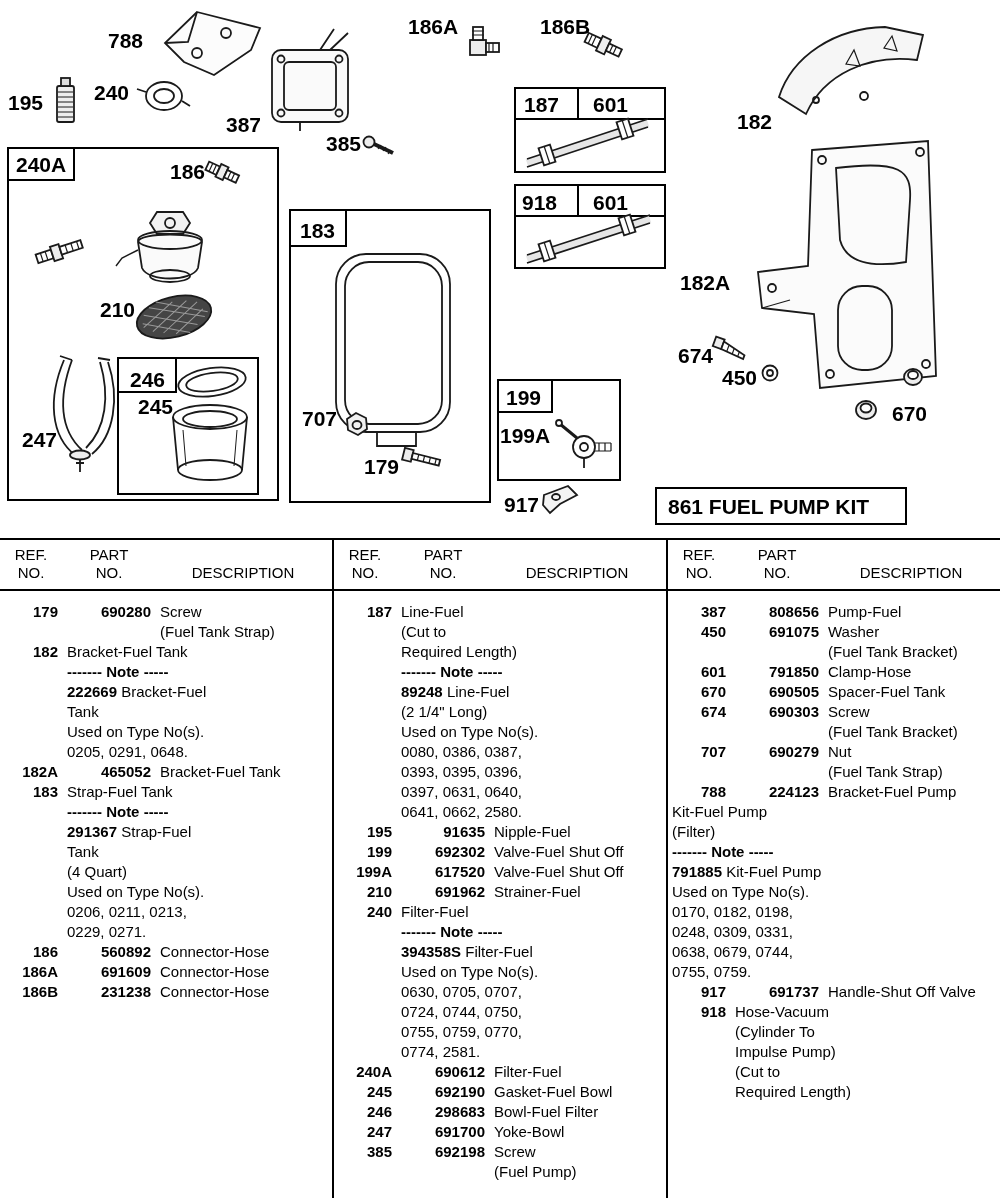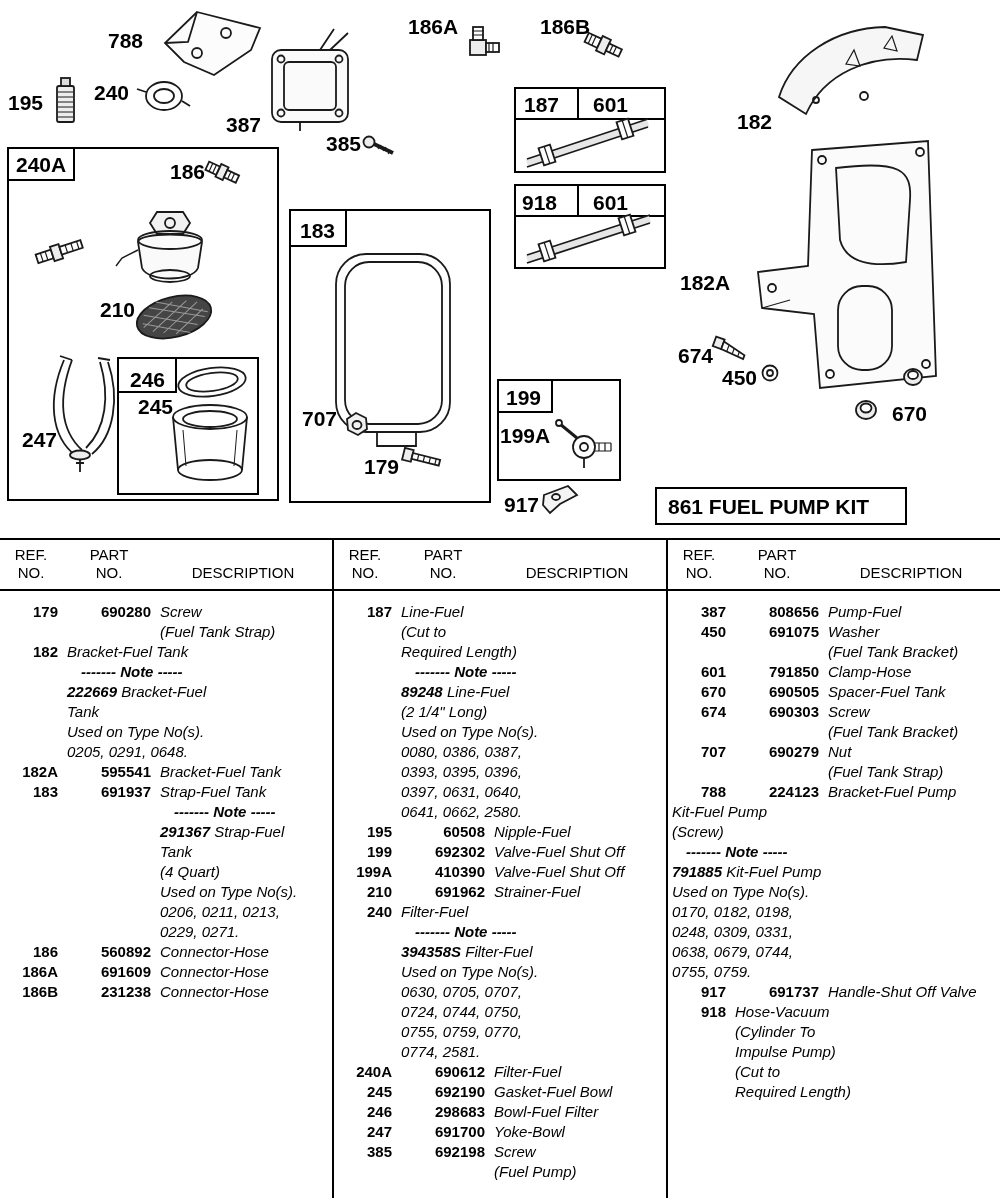--- a/index.html
+++ b/index.html
@@ -28,23 +28,23 @@
     padding:6px 6px 7px 4px;font-size:15px;line-height:18px;
   }
   .h-ref,.h-part{text-align:center;}
   .h-desc{text-align:center;align-self:end;}
   .tbody .tcol{padding-top:11px;}
   .trow{
     display:grid;grid-template-columns:54px 84px 1fr;column-gap:9px;
     padding:0 2px 0 4px;font-size:15px;line-height:20px;
   }
   .cref,.cpart{font-weight:700;text-align:right;white-space:nowrap;}
-  .cdesc{min-width:0;font-style:italic;}
+  .cdesc{min-width:0;}
   .dline{white-space:nowrap;}
-  .dline.note{margin-left:14px;font-weight:700;}
+  .dline.note{margin-left:0;font-weight:700;}
   .dline b{font-weight:700;}
 </style>
 </head>
 <body>
 
 <div class="diagram">
 <svg id="diagram-svg" width="1000" height="538" viewBox="0 0 1000 538">
 
   <g stroke="#000" stroke-width="2" fill="none">
     <rect x="8" y="148" width="270" height="352"></rect>
@@ -354,28 +354,27 @@
             <div class="dline">Bracket-Fuel Tank</div>
             <div class="dline note"><b>------- Note -----</b></div>
             <div class="dline"><b>222669</b> Bracket-Fuel</div>
             <div class="dline">Tank</div>
             <div class="dline">Used on Type No(s).</div>
             <div class="dline">0205, 0291, 0648.</div>
           </div>
         </div>
         <div class="trow">
           <div class="cref">182A</div>
-          <div class="cpart">595541</div>
+          <div class="cpart">465052</div>
           <div class="cdesc">
             <div class="dline">Bracket-Fuel Tank</div>
           </div>
         </div>
         <div class="trow">
           <div class="cref">183</div>
-          <div class="cpart">691937</div>
           <div class="cdesc">
             <div class="dline">Strap-Fuel Tank</div>
             <div class="dline note"><b>------- Note -----</b></div>
             <div class="dline"><b>291367</b> Strap-Fuel</div>
             <div class="dline">Tank</div>
             <div class="dline">(4 Quart)</div>
             <div class="dline">Used on Type No(s).</div>
             <div class="dline">0206, 0211, 0213,</div>
             <div class="dline">0229, 0271.</div>
           </div>
@@ -414,35 +413,35 @@
             <div class="dline">(2 1/4" Long)</div>
             <div class="dline">Used on Type No(s).</div>
             <div class="dline">0080, 0386, 0387,</div>
             <div class="dline">0393, 0395, 0396,</div>
             <div class="dline">0397, 0631, 0640,</div>
             <div class="dline">0641, 0662, 2580.</div>
           </div>
         </div>
         <div class="trow">
           <div class="cref">195</div>
-          <div class="cpart">60508</div>
+          <div class="cpart">91635</div>
           <div class="cdesc">
             <div class="dline">Nipple-Fuel</div>
           </div>
         </div>
         <div class="trow">
           <div class="cref">199</div>
           <div class="cpart">692302</div>
           <div class="cdesc">
             <div class="dline">Valve-Fuel Shut Off</div>
           </div>
         </div>
         <div class="trow">
           <div class="cref">199A</div>
-          <div class="cpart">410390</div>
+          <div class="cpart">617520</div>
           <div class="cdesc">
             <div class="dline">Valve-Fuel Shut Off</div>
           </div>
         </div>
         <div class="trow">
           <div class="cref">210</div>
           <div class="cpart">691962</div>
           <div class="cdesc">
             <div class="dline">Strainer-Fuel</div>
           </div>
@@ -546,21 +545,21 @@
         <div class="trow">
           <div class="cref">788</div>
           <div class="cpart">224123</div>
           <div class="cdesc">
             <div class="dline">Bracket-Fuel Pump</div>
           </div>
         </div>
         <div class="trow">
           <div class="cdesc">
             <div class="dline">Kit-Fuel Pump</div>
-            <div class="dline">(Screw)</div>
+            <div class="dline">(Filter)</div>
             <div class="dline note"><b>------- Note -----</b></div>
             <div class="dline"><b>791885</b> Kit-Fuel Pump</div>
             <div class="dline">Used on Type No(s).</div>
             <div class="dline">0170, 0182, 0198,</div>
             <div class="dline">0248, 0309, 0331,</div>
             <div class="dline">0638, 0679, 0744,</div>
             <div class="dline">0755, 0759.</div>
           </div>
         </div>
         <div class="trow">

